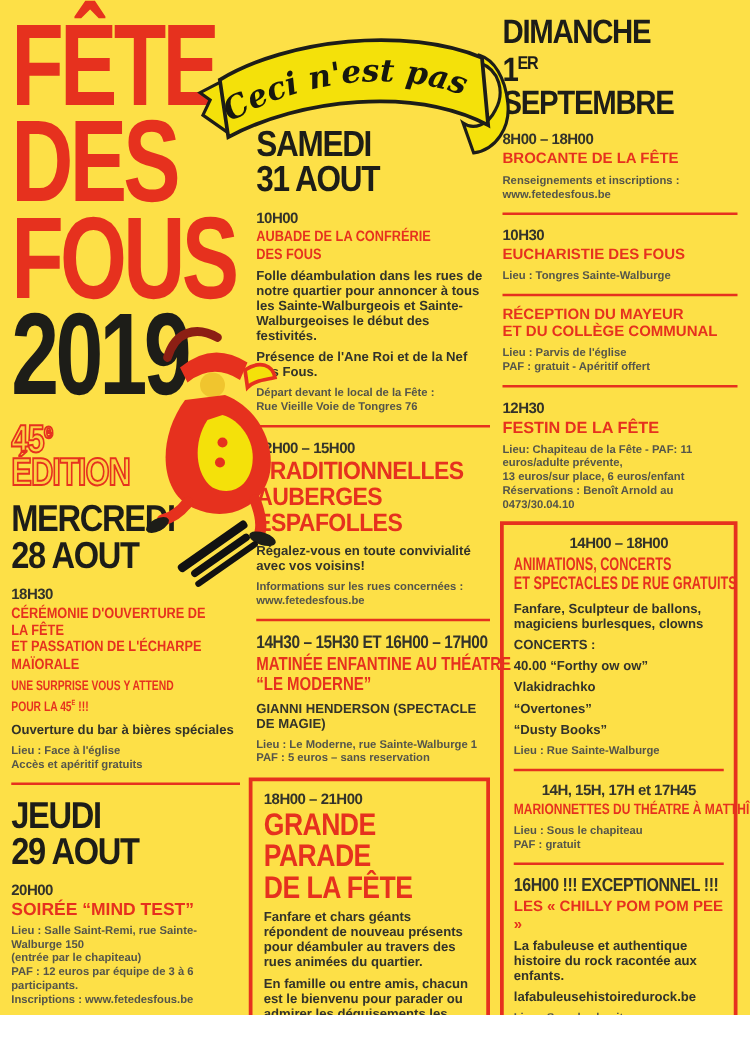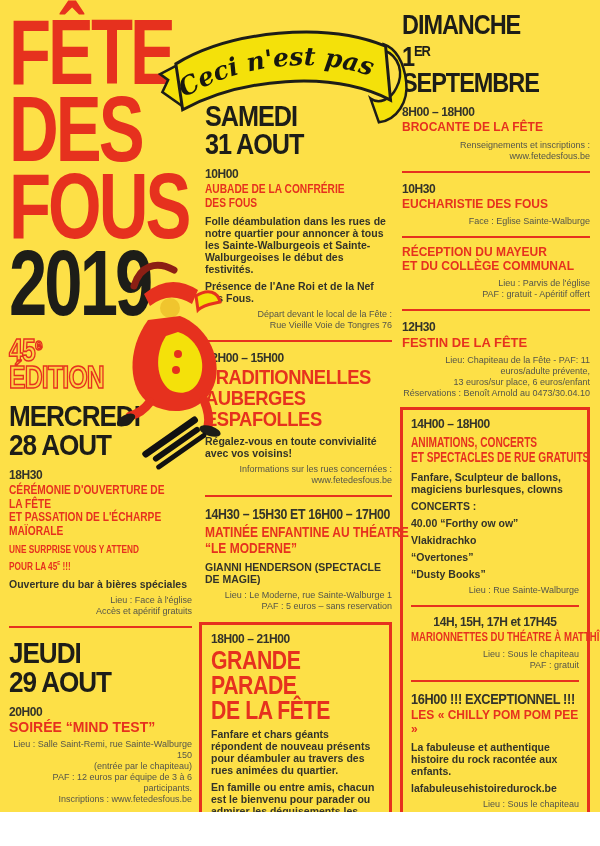--- a/index.html
+++ b/index.html
@@ -20,21 +20,21 @@
   .day{font-weight:700;font-size:30px;line-height:29px;letter-spacing:-1.2px;color:#1d1d18;
        transform:scaleX(.87);transform-origin:0 0;margin-top:10px;}
   .day-sm{font-size:27px;line-height:26px;}
   .sup{font-size:55%;vertical-align:super;}
 
   .time{font-weight:700;font-size:12px;letter-spacing:-.4px;color:#33332a;margin-top:9px;}
   .rt{font-weight:700;color:#e6311e;font-size:12px;line-height:13.5px;margin-top:2px;}
   .rt-md{font-size:20px;line-height:21px;letter-spacing:-.5px;}
   .rt-lg{font-size:25px;line-height:25px;letter-spacing:-.5px;}
   .pb{font-weight:700;font-size:10.5px;line-height:12px;color:#33332a;margin-top:5px;}
-  .sm{font-size:9px;line-height:11px;color:#55554a;margin-top:5px;font-weight:400;text-align:right;}
+  .sm{font-size:9px;line-height:11px;color:#55554a;margin-top:5px;font-weight:700;}
   .rule{border-top:2px solid #e6311e;margin:9px 0 8px 0;height:0;}
   .redbox{border:3px solid #e6311e;padding:7px 9px 9px 9px;margin:10px 0 6px -6px;}
   .redbox-r{border:3px solid #e6311e;padding:7px 8px 8px 8px;margin:8px 0 6px -2px;}
 
   .sx92{transform:scaleX(.92);transform-origin:0 0;}
   .sx85{transform:scaleX(.85);transform-origin:0 0;}
   .sx80{transform:scaleX(.8);transform-origin:0 0;}
   .sx75{transform:scaleX(.75);transform-origin:0 0;}
   .sx70{transform:scaleX(.7);transform-origin:0 0;}
 
@@ -171,21 +171,21 @@
     <section>
       <div class="time">8H00 – 18H00</div>
       <div class="rt">BROCANTE DE LA FÊTE</div>
       <div class="sm">Renseignements et inscriptions : www.fetedesfous.be</div>
     </section>
     <div class="rule"></div>
 
     <section>
       <div class="time">10H30</div>
       <div class="rt">EUCHARISTIE DES FOUS</div>
-      <div class="sm">Face : Eglise Sainte-Walburge</div>
+      <div class="sm">Lieu : Tongres Sainte-Walburge</div>
     </section>
     <div class="rule"></div>
 
     <section>
       <div class="rt">
         <div>RÉCEPTION DU MAYEUR</div>
           <div>ET DU COLLÈGE COMMUNAL</div>
       </div>
       <div class="sm">
         <div>Lieu : Parvis de l'église</div>
@@ -198,21 +198,21 @@
       <div class="time">12H30</div>
       <div class="rt" style="font-size:13px;">FESTIN DE LA FÊTE</div>
       <div class="sm">
         <div>Lieu: Chapiteau de la Fête  - PAF: 11 euros/adulte prévente,</div>
           <div>13 euros/sur place,  6 euros/enfant</div>
           <div>Réservations : Benoît Arnold au 0473/30.04.10</div>
       </div>
     </section>
 
     <section class="redbox-r">
-      <div class="time" style="margin-top:0;">14H00 – 18H00</div>
+      <div class="time" style="margin-top:0;text-align:center;">14H00 – 18H00</div>
       <div class="rt sx70" style="font-size:14.5px;line-height:15.5px;white-space:nowrap;margin-top:4px;">
         <div>ANIMATIONS, CONCERTS</div>
           <div>ET SPECTACLES DE RUE GRATUITS</div>
       </div>
       <div class="pb">Fanfare, Sculpteur de ballons, magiciens burlesques, clowns</div>
       <div class="pb">CONCERTS :</div>
       <div class="pb">40.00 “Forthy ow ow”</div>
       <div class="pb">Vlakidrachko</div>
       <div class="pb">“Overtones”</div>
       <div class="pb">“Dusty Books”</div>

